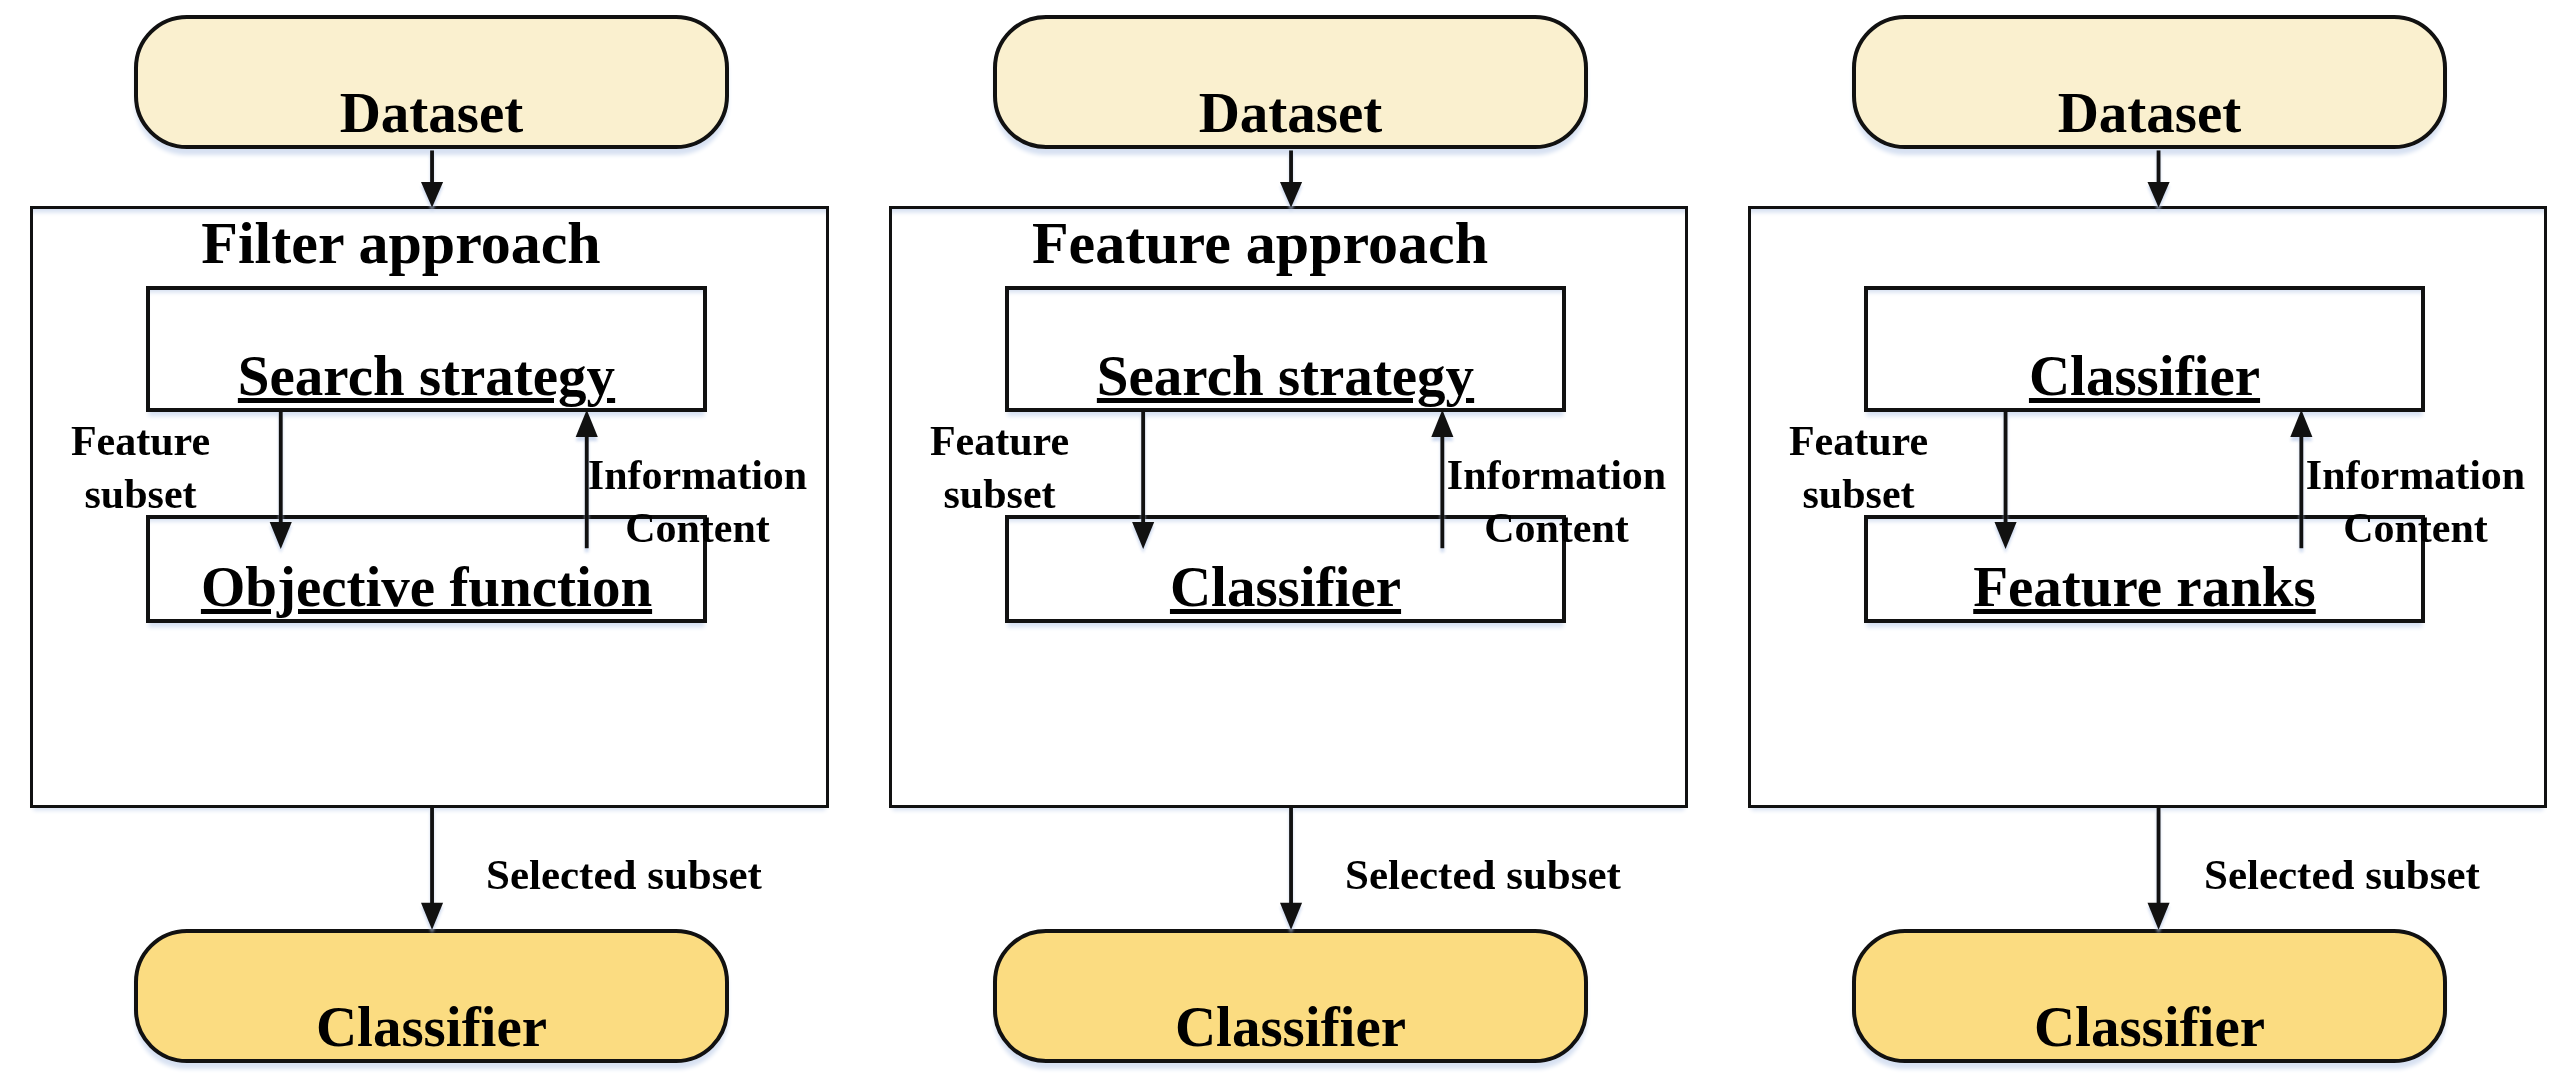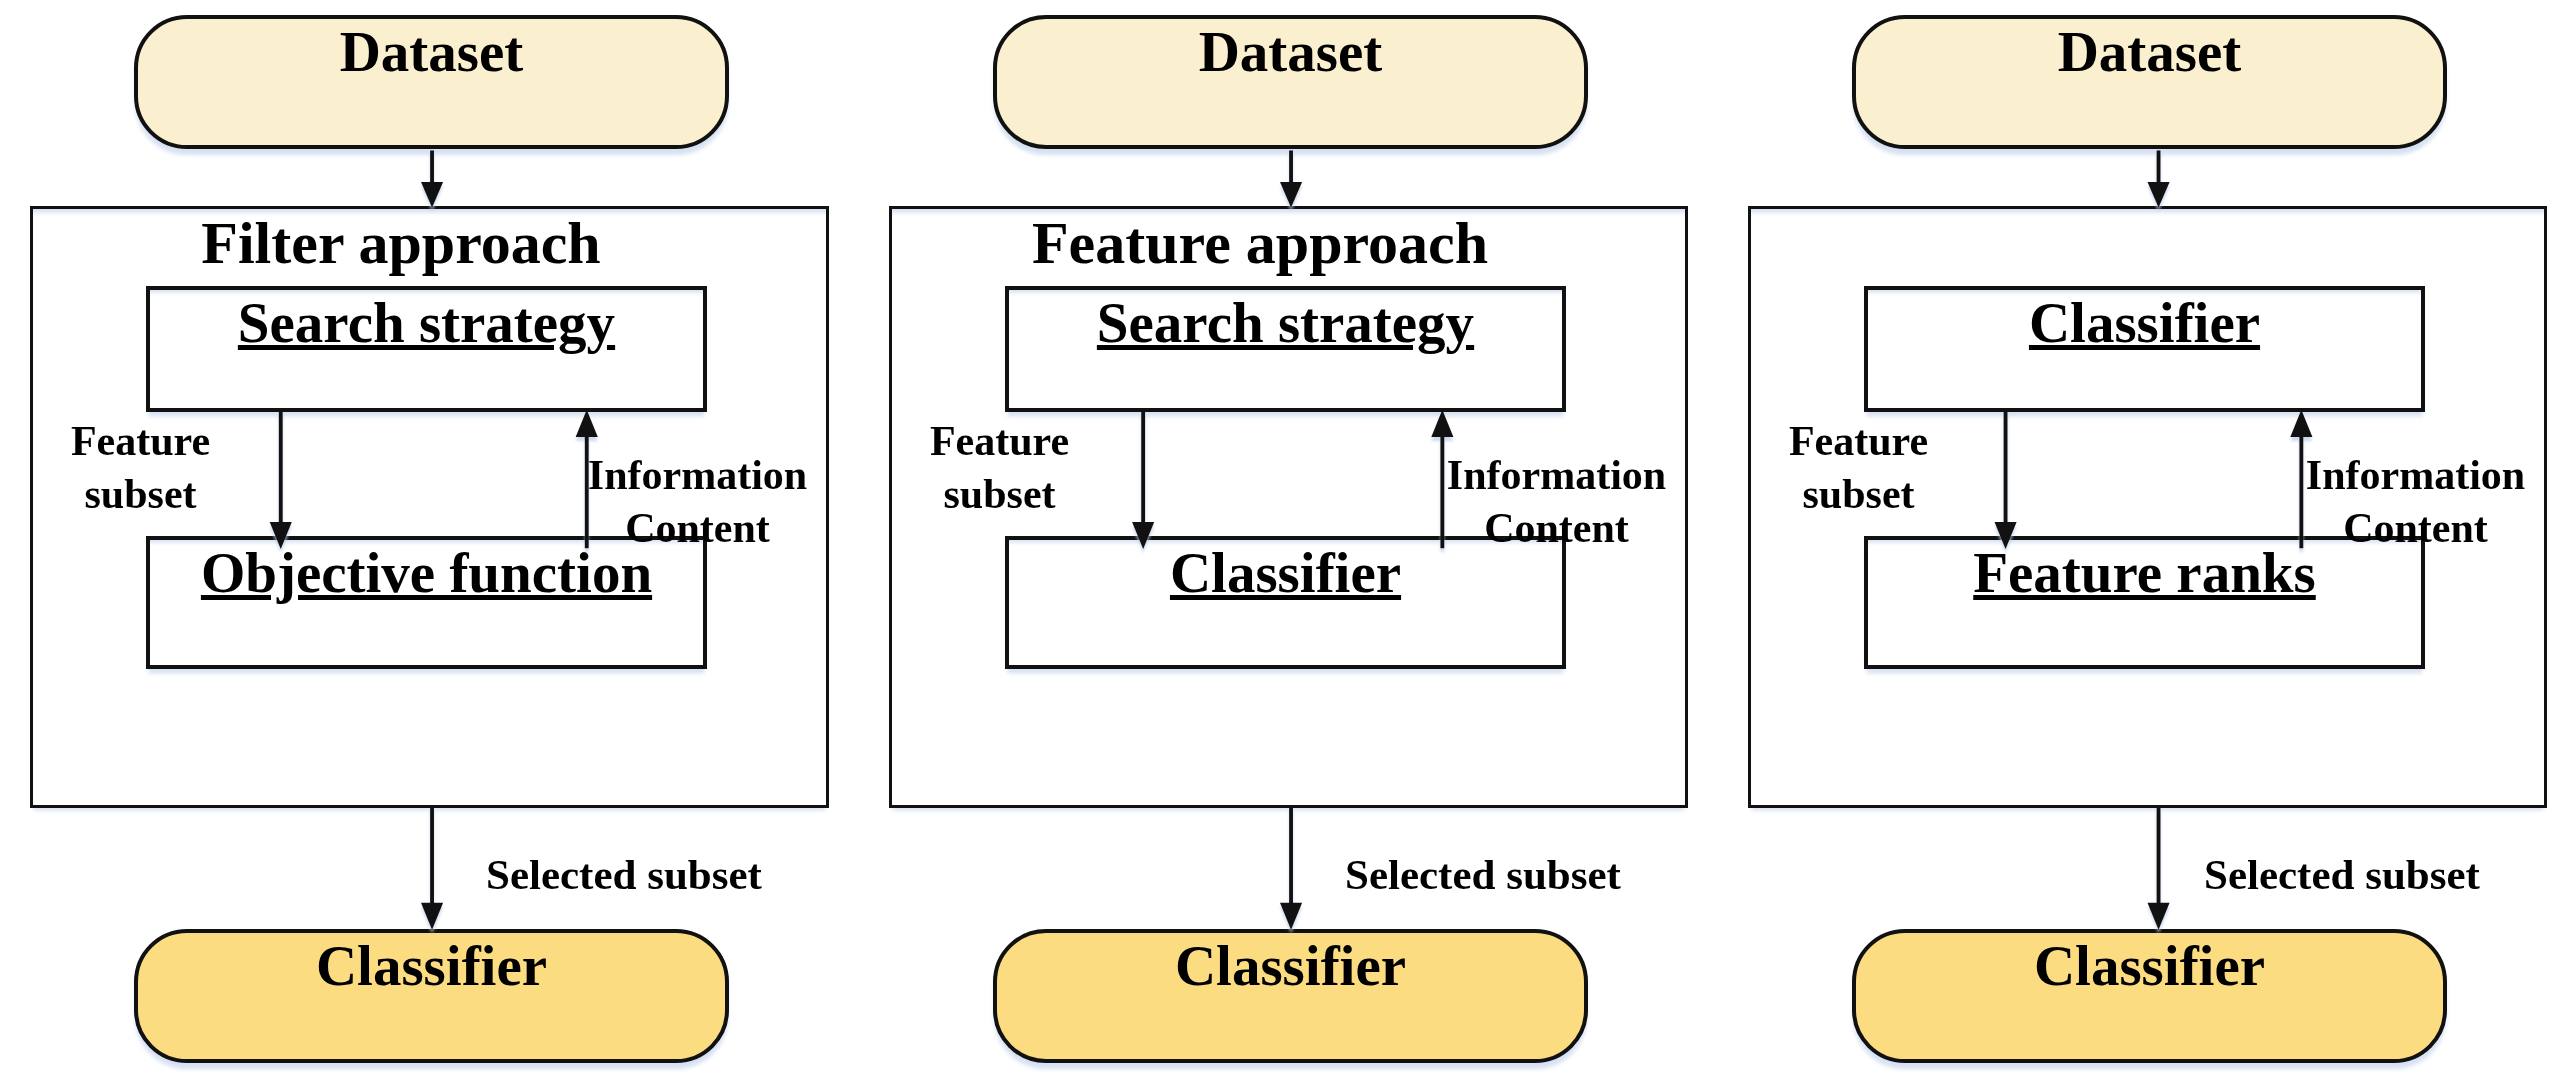--- a/index.html
+++ b/index.html
@@ -14,21 +14,21 @@
   html,body{margin:0;padding:0;}
   body{
     width:2576px;height:1082px;background:var(--page-bg);
     font-family:"Liberation Serif","DejaVu Serif",serif;
     font-weight:bold;color:#000;
   }
   .diagram{position:relative;width:2576px;height:1082px;display:flex;}
   .panel{position:relative;width:859px;height:1082px;flex:0 0 auto;}
 
   .node{
-    position:absolute;display:flex;align-items:flex-start;justify-content:center;
+    position:absolute;display:flex;align-items:flex-end;justify-content:center;
     text-align:center;background:var(--box-fill);
   }
   .pill{
     left:134px;width:595px;height:134px;
     border:4.3px solid var(--stroke);border-radius:53px;
     font-size:57px;
     box-shadow:0 6.8px 4.3px -1.7px var(--shadow);
   }
   .pill.dataset{top:14.5px;background:var(--dataset-fill);}
   .pill.classifier{top:929px;background:var(--classifier-fill);}
@@ -42,21 +42,21 @@
     position:absolute;left:30px;top:211px;width:742px;
     text-align:center;font-size:60px;line-height:65px;
   }
   .inner-box{
     left:146px;width:561px;
     border:4.3px solid var(--stroke);font-size:57px;
     box-shadow:inset 0 6px 4.3px -3.4px var(--shadow), 0 6.8px 4.3px -1.7px var(--shadow);
     text-decoration:underline;
   }
   .inner-box.top{top:286px;height:126px;}
-  .inner-box.bottom{top:536px;height:133px;}
+  .inner-box.bottom{top:515px;height:108px;}
 
   .side-label{
     position:absolute;text-align:center;
     font-size:42px;line-height:53px;white-space:nowrap;
   }
   .side-label span{display:block;}
   .feature-label{left:30px;top:415px;width:221px;}
   .info-label{left:565px;top:449px;width:265px;}
   .selected-label{
     position:absolute;left:486px;top:848px;

